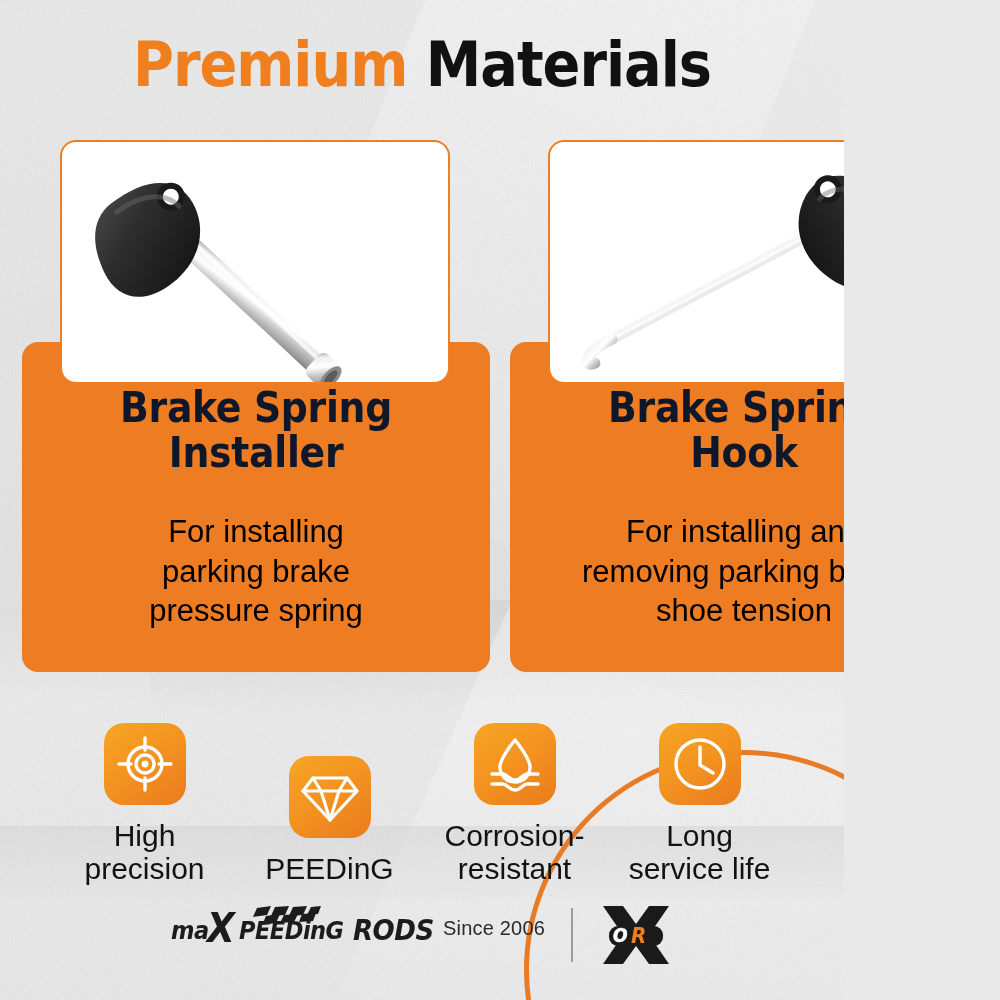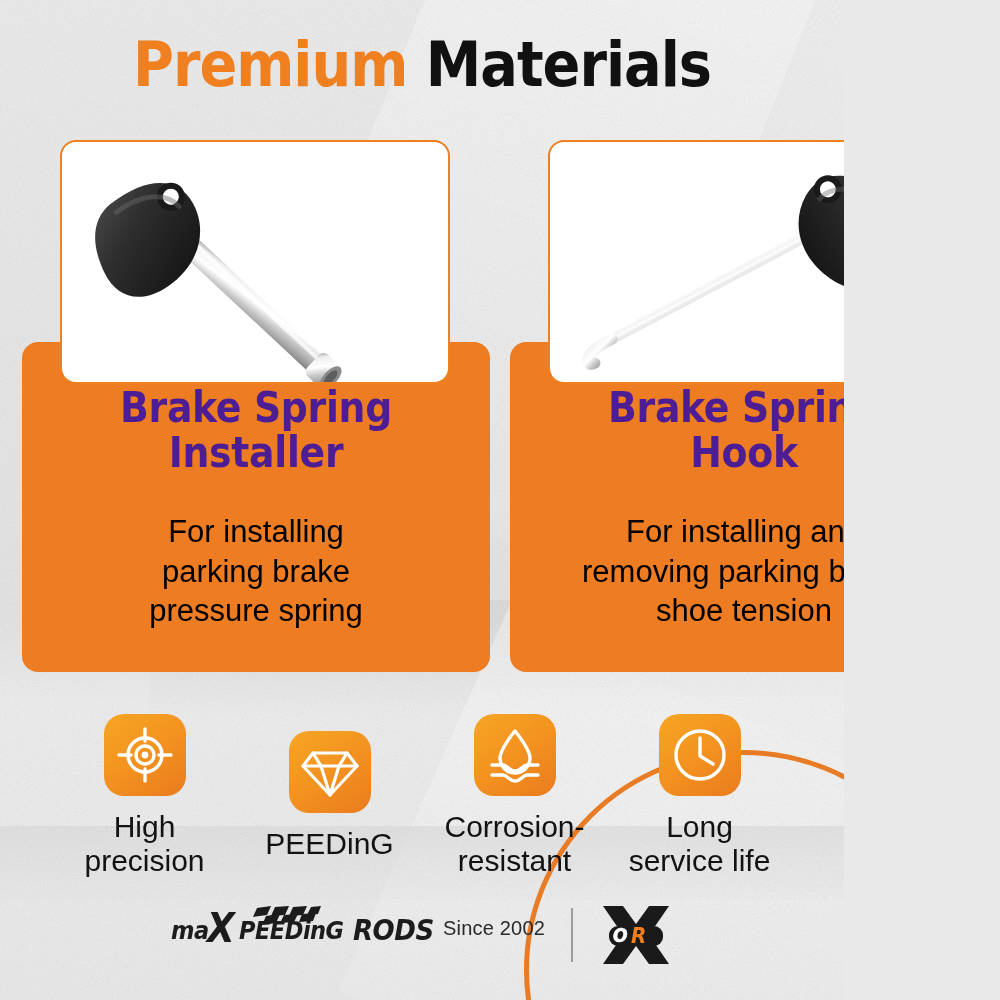--- a/index.html
+++ b/index.html
@@ -48,30 +48,30 @@
   .card.left{left:22px;}
   .card.right{left:510px;}
 
   .photo{position:absolute;top:140px;width:386px;height:240px;
     background:#ffffff;border:2px solid #ef7f1f;border-radius:16px;overflow:hidden;}
   .photo.left{left:60px;}
   .photo.right{left:548px;}
   .photo svg{display:block;width:100%;height:100%;}
 
   .card-title{position:absolute;left:0;right:0;top:44px;text-align:center;
-    color:#4c1d95;font-weight:700;font-size:42px;line-height:1.06;
+    color:#0f172a;font-weight:700;font-size:42px;line-height:1.06;
     font-family:"DejaVu Sans Condensed","Liberation Sans",sans-serif;
     letter-spacing:-.3px;}
   .card-desc{position:absolute;left:8px;right:8px;top:170px;text-align:center;
     color:#000000;font-size:31px;line-height:1.28;font-weight:400;
     font-family:"Liberation Sans",sans-serif;white-space:pre-line;}
 
   
   .features{position:absolute;left:0;right:0;top:706px;height:180px;
-    display:flex;justify-content:space-around;align-items:center;padding:0 52px;
+    display:flex;justify-content:space-around;align-items:flex-end;padding:0 52px;
     box-sizing:border-box;}
   .feature{width:210px;display:flex;flex-direction:column;align-items:center;}
   .ficon{width:82px;height:82px;border-radius:20px;
     background:linear-gradient(145deg,#f6a623 0%,#f39320 48%,#ea7b1d 100%);
     display:flex;align-items:center;justify-content:center;}
   .ficon svg{display:block;}
   .flabel{margin-top:14px;text-align:center;color:#121212;
     font-size:30px;line-height:1.12;font-weight:400;
     font-family:"Liberation Sans",sans-serif;white-space:pre-line;}
 
@@ -264,21 +264,21 @@
             <path d="M113 9 L127 8 L123 16 L109 17 Z"></path>
             <path d="M131 8 L145 7 L142 15 L128 16 Z"></path>
           </g>
 
           <text x="0" y="33" font-family="&quot;DejaVu Sans Condensed&quot;,&quot;Liberation Sans&quot;,sans-serif" font-size="25" font-weight="700" font-style="italic" fill="#1c1c1c" letter-spacing="-0.5">ma</text>
           <text x="36" y="36" font-family="&quot;DejaVu Sans Condensed&quot;,&quot;Liberation Sans&quot;,sans-serif" font-size="40" font-weight="700" font-style="italic" fill="#1c1c1c">X</text>
           <text x="68" y="33" font-family="&quot;DejaVu Sans Condensed&quot;,&quot;Liberation Sans&quot;,sans-serif" font-size="25" font-weight="700" font-style="italic" fill="#1c1c1c" letter-spacing="-0.5">PEEDinG</text>
           <text x="182" y="34" font-family="&quot;DejaVu Sans Condensed&quot;,&quot;Liberation Sans&quot;,sans-serif" font-size="29" font-weight="700" font-style="italic" fill="#1c1c1c" letter-spacing="-0.5">RODS</text>
         </svg>
       </div>
-      <div class="since">Since 2002</div>
+      <div class="since">Since 2006</div>
     </div>
 
     <div class="divider"></div>
 
     <div class="badge">
       <svg width="74" height="62" viewBox="0 0 74 62">
         <path d="M4 2 H24 L37 20 L50 2 H70 L50 31 L70 60 H50 L37 42 L24 60 H4 L24 31 Z" fill="#1a1a1a"></path>
         <rect x="10" y="22" width="54" height="20" rx="9" fill="#1a1a1a"></rect>
         <text x="14" y="38" font-family="&quot;DejaVu Sans Condensed&quot;,&quot;Liberation Sans&quot;,sans-serif" font-size="19" font-weight="700" font-style="italic" fill="#ffffff" stroke="#ffffff" stroke-width="0.6">O</text>
         <text x="32" y="39" font-family="&quot;DejaVu Sans Condensed&quot;,&quot;Liberation Sans&quot;,sans-serif" font-size="22" font-weight="700" font-style="italic" fill="#ef7f1f">R</text>

